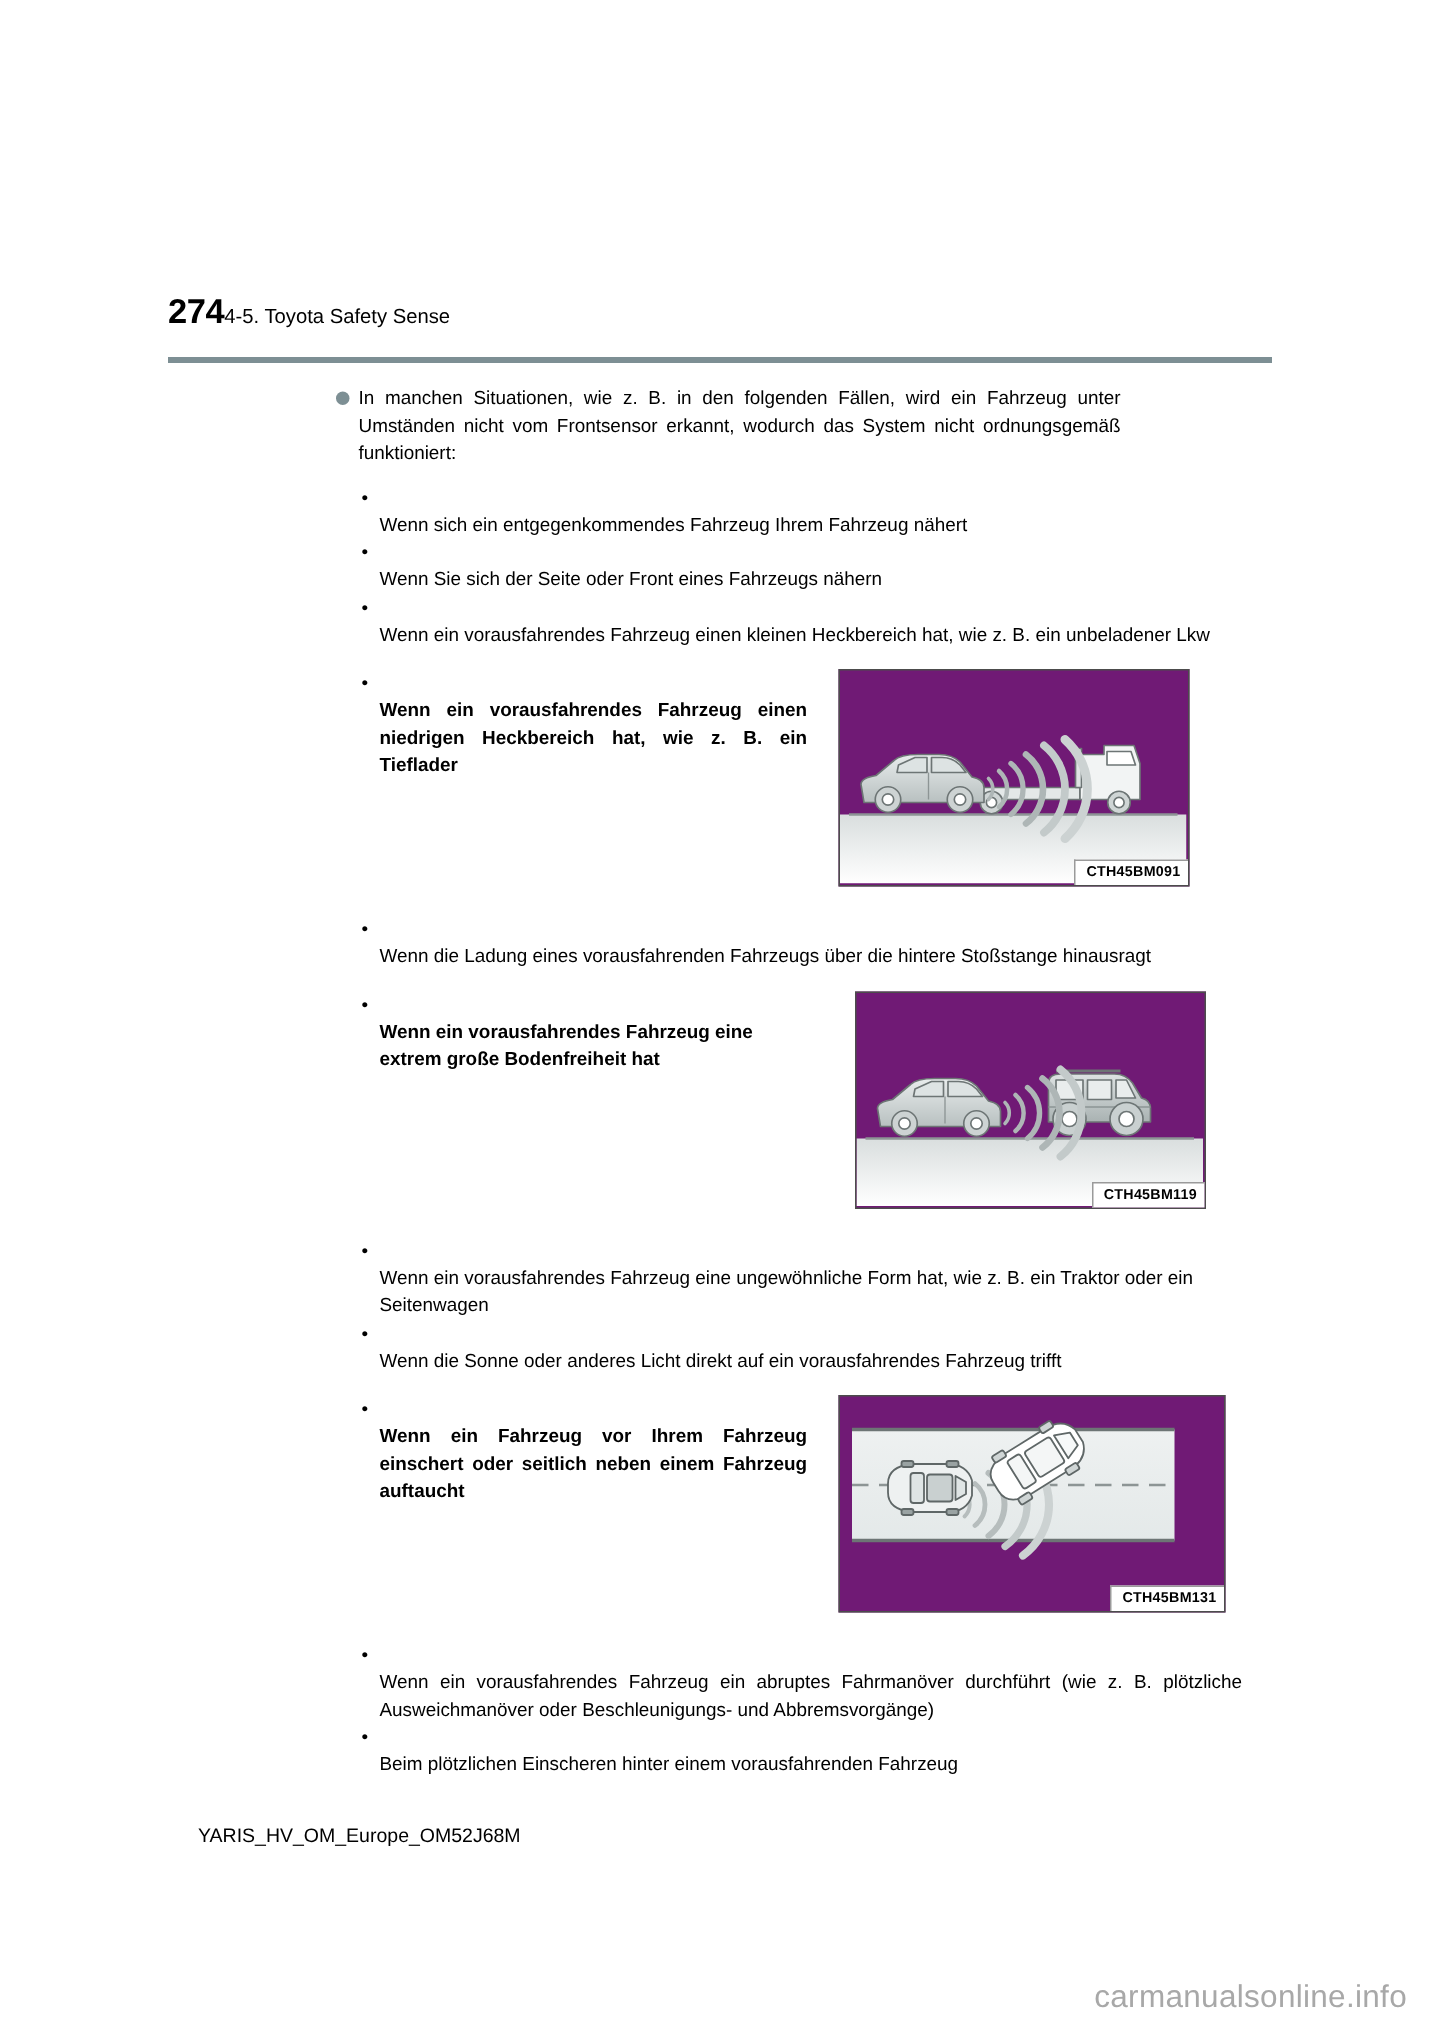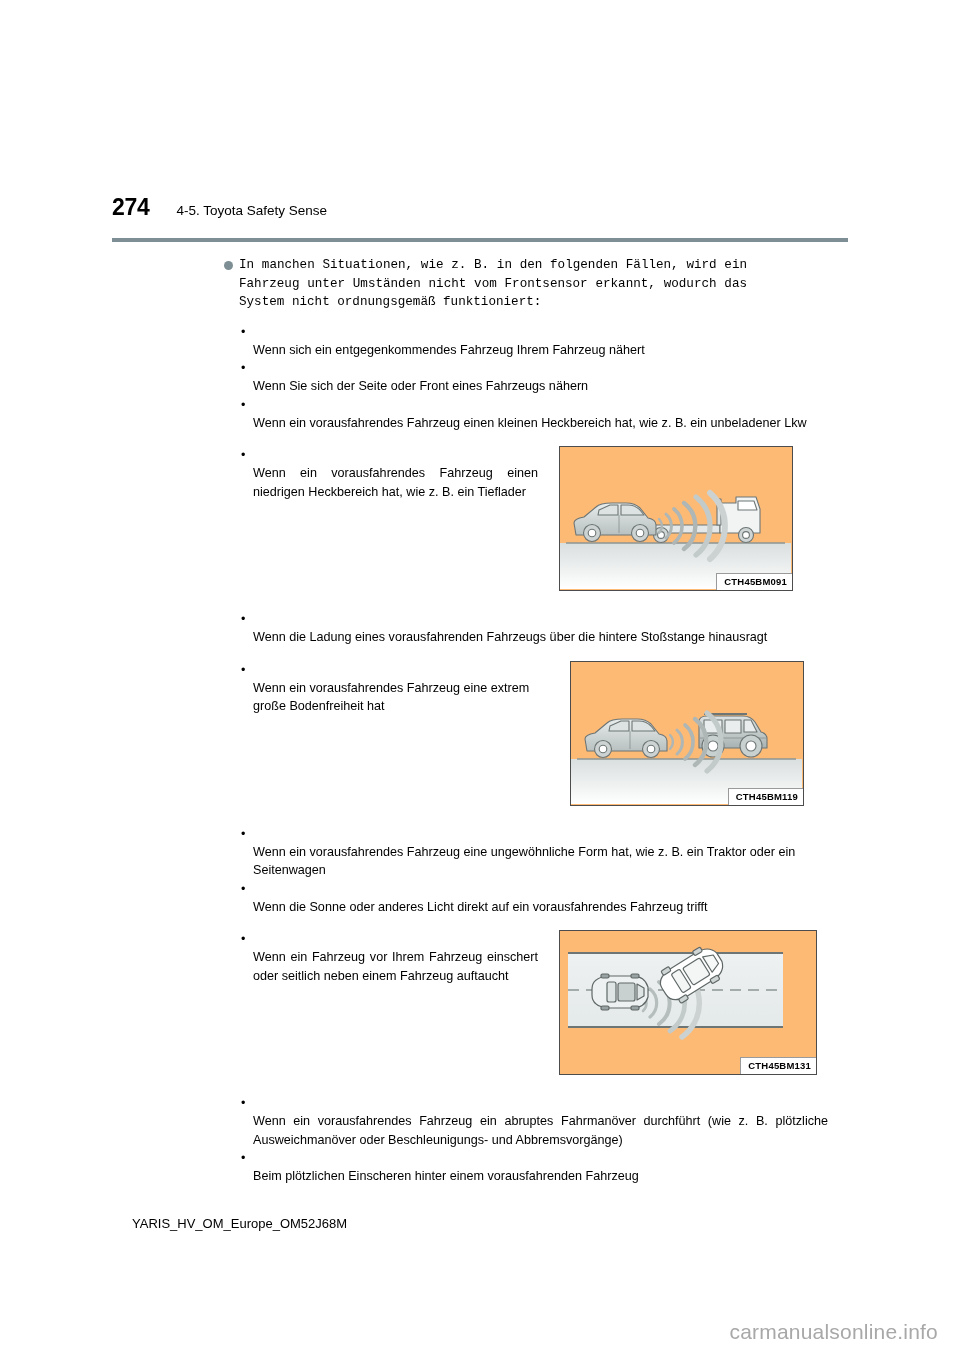--- a/index.html
+++ b/index.html
@@ -21,21 +21,20 @@
     position: absolute;
     left: 112px; top: 196px;
     width: 736px;
     display: flex; align-items: flex-end;
   }
   .page-number {
     font-size: 23px;
     font-weight: bold;
     letter-spacing: -0.3px;
     line-height: 1;
-    margin-right: 27px;
   }
   .section-title {
     font-size: 13.5px;
     line-height: 1;
     padding-bottom: 2px;
   }
   .header-rule {
     position: absolute;
     left: 112px; top: 238px;
     width: 736px; height: 4px;
@@ -68,21 +67,20 @@
     line-height: 18.5px;
     width: 527px;
     text-align: justify;
   }
 
   
   .dot-block {
     display: flex;
     margin-left: 112px;
     margin-top: 4px;
-    font-family: Liberation Mono, monospace;
   }
   .dot-marker {
     width: 9px; height: 9px;
     background: #7d8f94;
     border-radius: 50%;
     flex: 0 0 9px;
     margin-top: 5px;
     margin-right: 6px;
   }
   .dot-text {
@@ -102,37 +100,37 @@
     flex: 0 0 12px;
     font-size: 12.6px;
     line-height: 18.5px;
   }
   .bullet-text {
     font-size: 12.6px;
     line-height: 18.5px;
     margin-top: 18px;
   }
   .bullet-text.w-full { width: 575px; }
-  .bullet-text.w-narrow { width: 285px; text-align: justify; }
+  .bullet-text.w-narrow { width: 285px; text-align: justify; font-weight: bold; }
   .bullet-text.justify { text-align: justify; }
 
   .spacer-6 { height: 6px; }
   .spacer-14 { height: 14px; }
 
   
   .fig-row {
     display: flex;
     align-items: flex-start;
   }
   .fig-row .bullet-list { margin-top: 0; }
 
   
   .figure {
     border: 1.5px solid #4c4c4c;
-    background: #fdba74;
+    background: #701a75;
     position: relative;
   }
   .fig-caption {
     position: absolute;
     right: 0; bottom: 0;
     border: 1px solid #9a9a9a;
     border-right: none; border-bottom: none;
     background: #ffffff;
     font-size: 9.5px;
     font-weight: bold;

